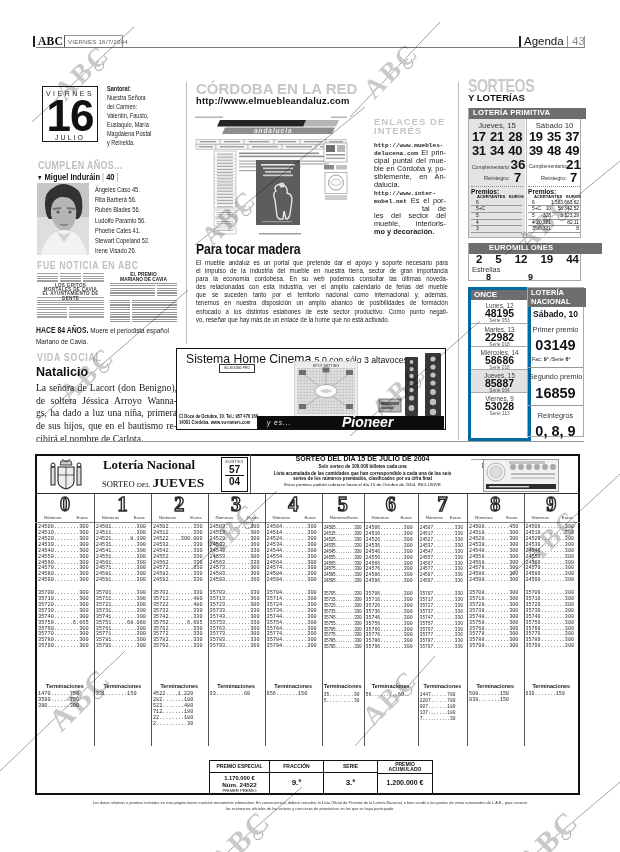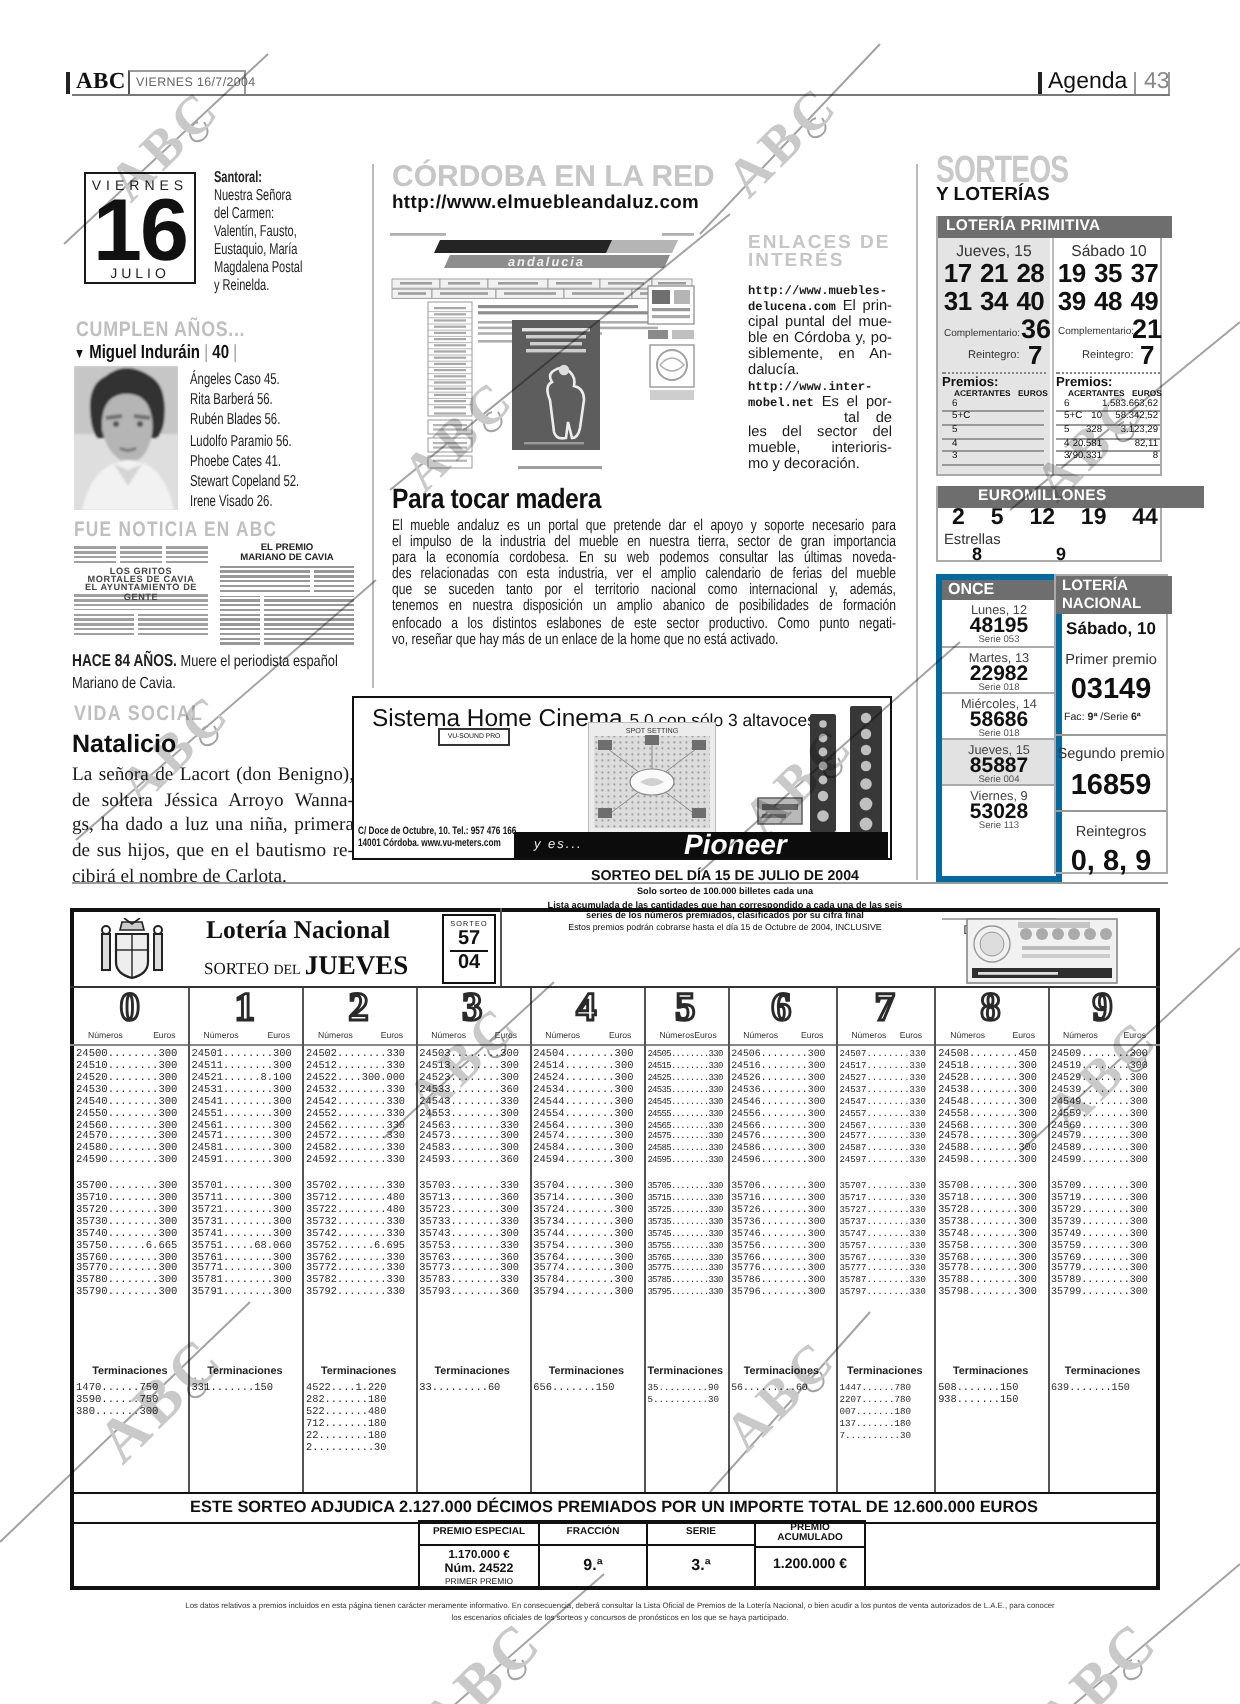--- a/index.html
+++ b/index.html
@@ -239,21 +239,21 @@
 <div style="height:7.95px;text-align:justify;text-align-last:justify;overflow:hidden;"><span style="font-family:'Liberation Mono',monospace;font-size:6.1px;font-weight:bold;">delucena.com</span> El prin-</div>
 <div style="height:7.95px;text-align:justify;text-align-last:justify;overflow:hidden;">cipal puntal del mue-</div>
 <div style="height:7.95px;text-align:justify;text-align-last:justify;overflow:hidden;">ble en Córdoba y, po-</div>
 <div style="height:7.95px;text-align:justify;text-align-last:justify;overflow:hidden;">siblemente, en An-</div>
 <div style="height:7.95px;text-align:justify;text-align-last:justify;overflow:hidden;">dalucía.</div>
 <div style="height:7.95px;text-align:justify;text-align-last:justify;overflow:hidden;"><span style="font-family:'Liberation Mono',monospace;font-size:6.1px;font-weight:bold;">http://www.inter-</span></div>
 <div style="height:7.95px;text-align:justify;text-align-last:justify;overflow:hidden;"><span style="font-family:'Liberation Mono',monospace;font-size:6.1px;font-weight:bold;">mobel.net</span> Es el por-</div>
 <div style="height:7.95px;text-align:justify;text-align-last:justify;overflow:hidden;padding-left:48px;">tal de los profesiona-</div>
 <div style="height:7.95px;text-align:justify;text-align-last:justify;overflow:hidden;">les del sector del</div>
 <div style="height:7.95px;text-align:justify;text-align-last:justify;overflow:hidden;">mueble, interioris-</div>
-<div style="height:7.95px;overflow:hidden;">mo y decoración.</div>
+<div style="height:7.95px;overflow:hidden;font-weight:bold;">mo y decoración.</div>
 </div>
 
 <div class="abs" style="left:196px;top:241px;font-size:14px;font-weight:bold;letter-spacing:-0.2px;transform:scaleX(0.88);transform-origin:left top;">Para tocar madera</div>
 <div class="abs" style="left:196px;top:259px;width:321px;font-size:7.7px;line-height:8.1px;color:#1a1a1a;transform:scaleX(0.785);transform-origin:left top;">
 <div style="height:8.1px;text-align:justify;text-align-last:justify;overflow:hidden;">El mueble andaluz es un portal que pretende dar el apoyo y soporte necesario para</div>
 <div style="height:8.1px;text-align:justify;text-align-last:justify;overflow:hidden;">el impulso de la industria del mueble en nuestra tierra, sector de gran importancia</div>
 <div style="height:8.1px;text-align:justify;text-align-last:justify;overflow:hidden;">para la economía cordobesa. En su web podemos consultar las últimas noveda-</div>
 <div style="height:8.1px;text-align:justify;text-align-last:justify;overflow:hidden;">des relacionadas con esta industria, ver el amplio calendario de ferias del mueble</div>
 <div style="height:8.1px;text-align:justify;text-align-last:justify;overflow:hidden;">que se suceden tanto por el territorio nacional como internacional y, además,</div>
 <div style="height:8.1px;text-align:justify;text-align-last:justify;overflow:hidden;">tenemos en nuestra disposición un amplio abanico de posibilidades de formación</div>
@@ -464,21 +464,21 @@
  <path d="M14,0 L18,3 L22,0" stroke="#222" stroke-width="0.8" fill="none"></path>
 </svg>
 <div class="abs" style="left:103px;top:458px;font-family:'Liberation Serif',serif;font-weight:bold;font-size:12.8px;">Lotería Nacional</div>
 <div class="abs" style="left:102px;top:475px;font-family:'Liberation Serif',serif;font-size:8.5px;">SORTEO <span style="font-size:7px">DEL</span> <span style="font-weight:bold;font-size:13.5px;">JUEVES</span></div>
 <div class="abs" style="left:221px;top:457px;width:25px;height:33px;border:1.2px solid #111;text-align:center;">
  <div style="font-size:3.6px;letter-spacing:0.6px;margin-top:1.5px;">SORTEO</div>
  <div style="font-size:10px;font-weight:bold;border-bottom:1px solid #111;margin:0 3px;">57</div>
  <div style="font-size:10px;font-weight:bold;">04</div>
 </div>
 <div class="abs" style="left:250px;top:454px;width:1px;height:39px;background:#555"></div>
-<div class="abs" style="left:255px;top:434px;width:215px;text-align:center;">
+<div class="abs" style="left:255px;top:455px;width:215px;text-align:center;">
  <div style="font-size:7.1px;font-weight:bold;">SORTEO DEL DÍA 15 DE JULIO DE 2004</div>
  <div style="font-size:4.6px;font-weight:bold;margin-top:1px;">Solo sorteo de 100.000 billetes cada una</div>
  <div style="font-size:4.6px;font-weight:bold;margin-top:1.5px;">Lista acumulada de las cantidades que han correspondido a cada una de las seis<br>series de los números premiados, clasificados por su cifra final</div>
  <div style="font-size:4.4px;margin-top:1.5px;">Estos premios podrán cobrarse hasta el día 15 de Octubre de 2004, INCLUSIVE</div>
 </div>
 
 <svg class="abs" style="left:483px;top:459px" width="76" height="33" viewBox="0 0 76 33">
  <rect x="0.5" y="0.5" width="75" height="32" fill="#f1f1f1" stroke="#888" stroke-width="0.8"></rect>
  <circle cx="13" cy="13" r="9" fill="none" stroke="#999" stroke-width="0.7"></circle>
  <circle cx="13" cy="13" r="6" fill="#ddd" stroke="#999" stroke-width="0.5"></circle>
@@ -804,21 +804,20 @@
 35759........300
 35769........300
 35779........300
 35789........300
 35799........300</pre>
 <div class="termlab" style="top:683px;width:51.5px">Terminaciones</div>
 <pre class="nums" style="top:692px;font-size:5.05px">639.......150</pre>
 </div>
 <div class="vsep" style="left:523.5px"></div>
 
-<div class="abs" style="left:36.5px;top:746px;width:541px;height:13.5px;border-top:1.2px solid #111;border-bottom:1.2px solid #111;text-align:center;font-size:8.2px;font-weight:bold;line-height:13.5px;">ESTE SORTEO ADJUDICA 2.127.000 DÉCIMOS PREMIADOS POR UN IMPORTE TOTAL DE 12.600.000 EUROS</div>
 
 <div class="abs" style="left:209px;top:760px;width:222px;height:33px;border:1px solid #111;font-size:5px;">
  <div class="abs" style="left:0;top:0;width:59px;height:11px;border-right:1px solid #111;border-bottom:1px solid #111;text-align:center;line-height:11px;font-weight:bold;">PREMIO ESPECIAL</div>
  <div class="abs" style="left:60px;top:0;width:53px;height:11px;border-right:1px solid #111;border-bottom:1px solid #111;text-align:center;line-height:11px;font-weight:bold;">FRACCIÓN</div>
  <div class="abs" style="left:114px;top:0;width:53px;height:11px;border-right:1px solid #111;border-bottom:1px solid #111;text-align:center;line-height:11px;font-weight:bold;">SERIE</div>
  <div class="abs" style="left:168px;top:0;width:54px;height:11px;border-bottom:1px solid #111;text-align:center;font-weight:bold;line-height:5.5px;padding-top:0.5px;">PREMIO<br>ACUMULADO</div>
  <div class="abs" style="left:0;top:12px;width:59px;border-right:1px solid #111;height:21px;text-align:center;">
   <div style="font-weight:bold;font-size:5.8px;margin-top:2px;">1.170.000 €</div>
   <div style="font-weight:bold;font-size:6.2px;">Núm. 24522</div>
   <div style="font-size:4.2px;">PRIMER PREMIO</div>

